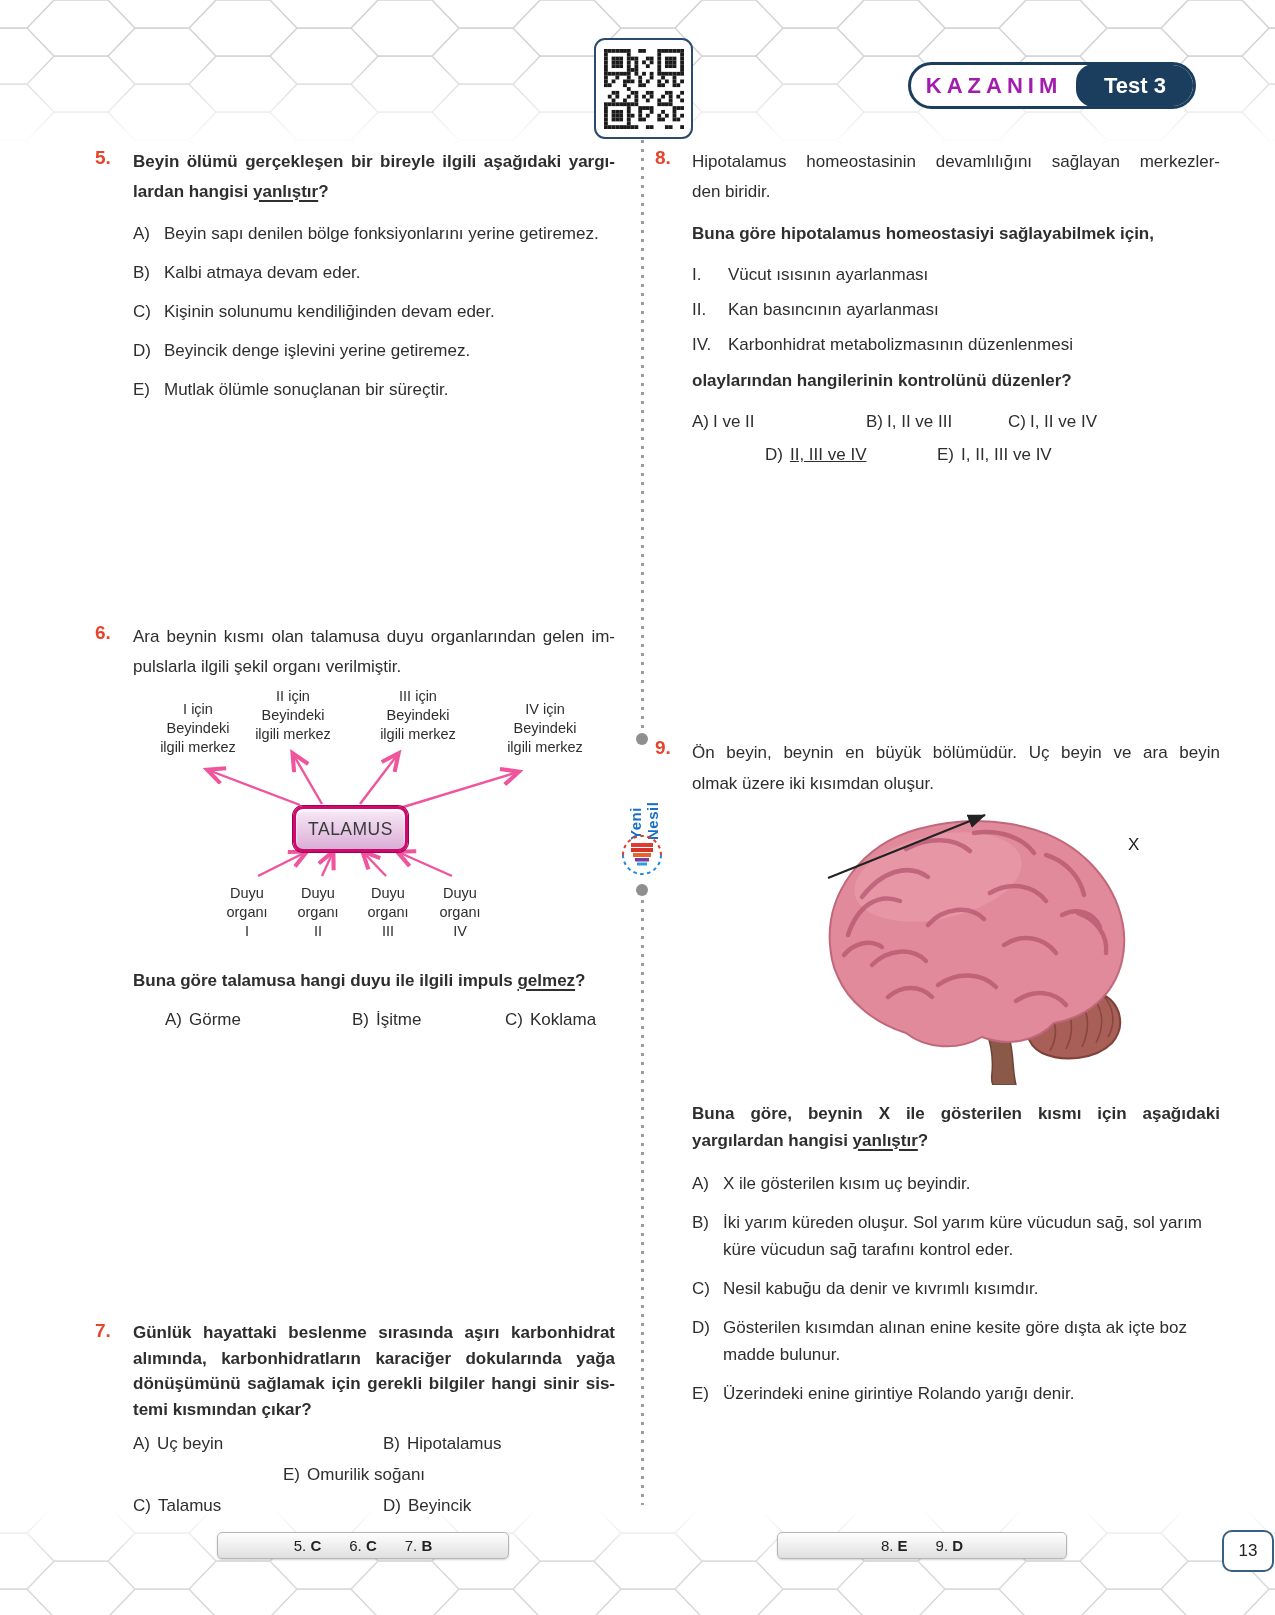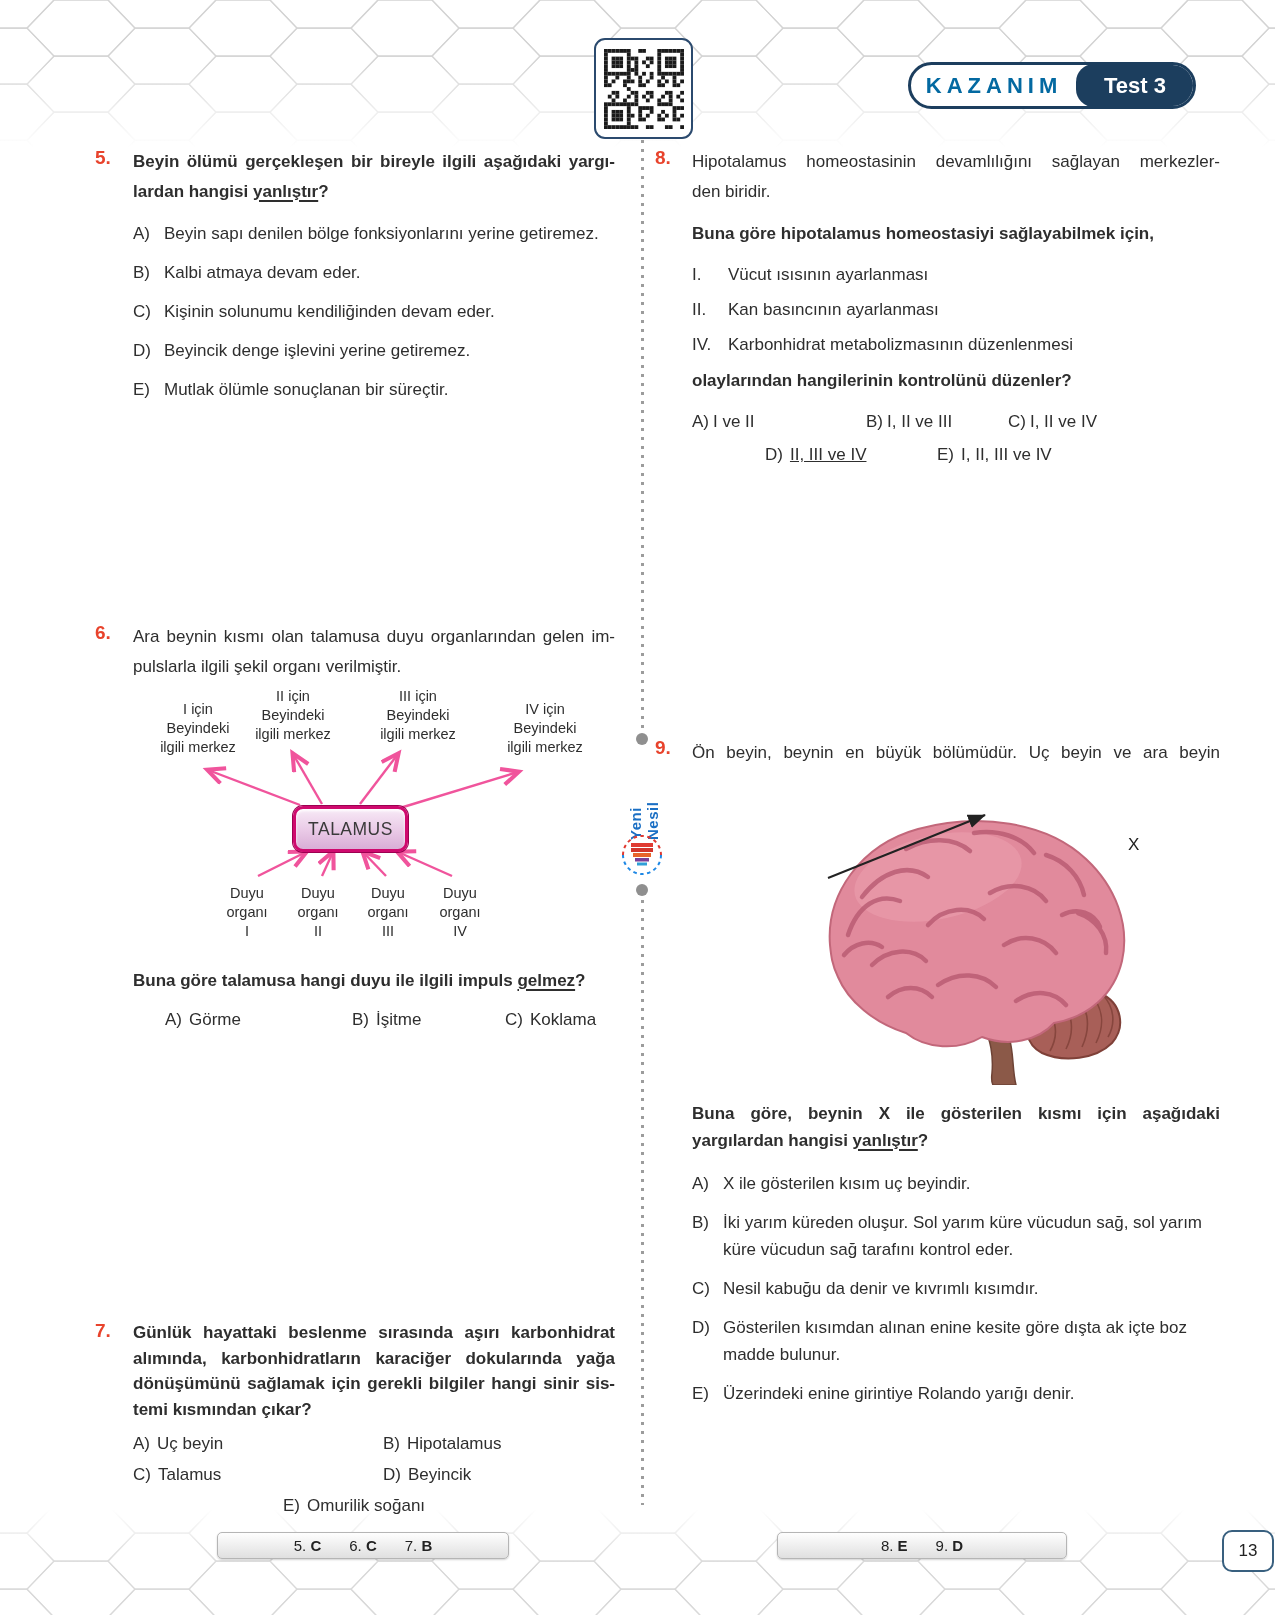--- a/index.html
+++ b/index.html
@@ -10,21 +10,21 @@
   #hex-bot{top:1505px;height:110px;}
   .fade{position:absolute;left:0;width:1275px;pointer-events:none;}
   .fade-top{top:0;height:160px;background:linear-gradient(rgba(255,255,255,0) 35%,#fff 92%);}
   .fade-bot{top:1505px;height:110px;background:linear-gradient(#fff 4%,rgba(255,255,255,0) 55%);}
 
   
   .qr-box{position:absolute;left:594px;top:38px;width:95px;height:97px;background:#fff;
           border:2.5px solid #2b4a6e;border-radius:11px;display:flex;align-items:center;justify-content:center;}
   .badge{position:absolute;left:908px;top:62px;width:282px;height:41px;border:3px solid #1c3e5e;
          border-radius:24px;overflow:hidden;display:flex;background:#fff;}
-  .badge-left{flex:1;display:flex;align-items:center;justify-content:center;color:#0369a1;
+  .badge-left{flex:1;display:flex;align-items:center;justify-content:center;color:#a21caf;
               font-size:22px;font-weight:600;letter-spacing:5px;}
   .badge-right{width:118px;background:#1c3e5e;color:#fff;display:flex;align-items:center;
                justify-content:center;font-size:22px;font-weight:700;border-radius:18px 0 0 18px;margin:-1px;}
 
   
   .dotline{position:absolute;left:641px;width:3px;
            background:repeating-linear-gradient(to bottom,#9c9c9c 0 3px,rgba(0,0,0,0) 3px 9px);}
   .bigdot{position:absolute;left:636px;width:12px;height:12px;border-radius:50%;background:#8f8f8f;}
   .brand-vert{position:absolute;left:627px;top:766px;height:74px;writing-mode:vertical-rl;
               transform:rotate(180deg);color:#1a6fc4;font-weight:700;font-size:15px;letter-spacing:.5px;}
@@ -624,25 +624,25 @@
         <span class="jl">Günlük hayattaki beslenme sırasında aşırı karbonhidrat</span>
         <span class="jl">alımında, karbonhidratların karaciğer dokularında yağa</span>
         <span class="jl">dönüşümünü sağlamak için gerekli bilgiler hangi sinir sis-</span>
         <span class="line">temi kısmından çıkar?</span>
       </div>
       <div class="row" style="margin-top:8px;">
         <span class="inline-opt" style="left:0;"><span class="letter">A)</span><span>Uç beyin</span></span>
         <span class="inline-opt" style="left:250px;"><span class="letter">B)</span><span>Hipotalamus</span></span>
       </div>
       <div class="row" style="margin-top:4px;">
+        <span class="inline-opt" style="left:150px;"><span class="letter">E)</span><span>Omurilik soğanı</span></span>
+      </div>
+      <div class="row" style="margin-top:4px;">
         <span class="inline-opt" style="left:0;"><span class="letter">C)</span><span>Talamus</span></span>
         <span class="inline-opt" style="left:250px;"><span class="letter">D)</span><span>Beyincik</span></span>
-      </div>
-      <div class="row" style="margin-top:4px;">
-        <span class="inline-opt" style="left:150px;"><span class="letter">E)</span><span>Omurilik soğanı</span></span>
       </div>
     </div>
   </div>
 
   <div class="q right" id="q8" style="left:645px;top:147px;width:575px;">
     <span class="num" style="left:10px;">8.</span>
     <div class="content">
       <div class="plain">
         <span class="jl">Hipotalamus homeostasinin devamlılığını sağlayan merkezler-</span>
         <span class="line">den biridir.</span>
@@ -673,20 +673,21 @@
         <span class="inline-opt" style="left:245px;"><span class="letter" style="margin-right:7px;">E)</span><span>I, II, III ve IV</span></span>
       </div>
     </div>
   </div>
 
   <div class="q right" id="q9" style="left:645px;top:737px;width:575px;">
     <span class="num" style="left:10px;">9.</span>
     <div class="content">
       <div class="plain" style="line-height:31px;">
         <span class="jl">Ön beyin, beynin en büyük bölümüdür. Uç beyin ve ara beyin</span>
+        <span class="line">olmak üzere iki kısımdan oluşur.</span>
       </div>
     </div>
 
     <div class="brainwrap">
       <svg width="390" height="300" viewBox="0 0 390 300">
         <defs>
           <marker id="bh" markerWidth="10" markerHeight="8" refX="8.5" refY="3.5" orient="auto">
             <path d="M0,0 L9,3.5 L0,7 Z" fill="#222"></path>
           </marker>
         </defs>

